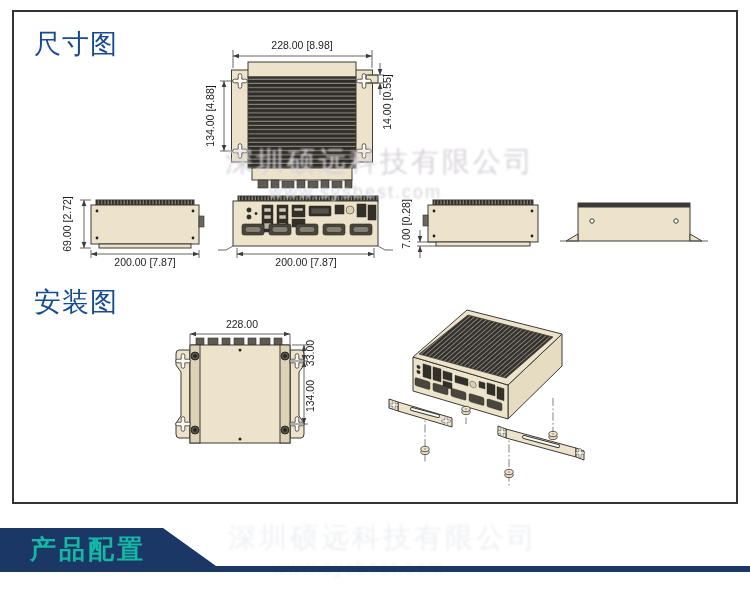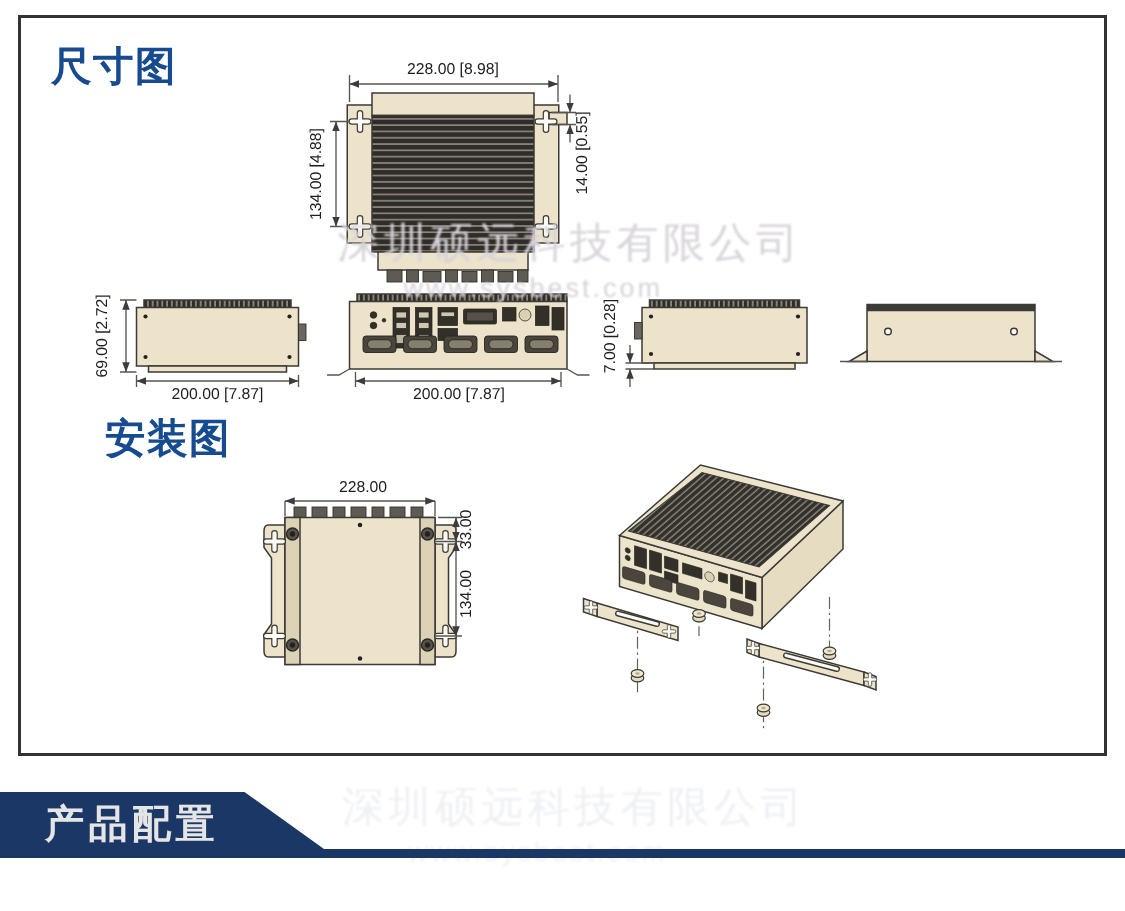--- a/index.html
+++ b/index.html
@@ -1,36 +1,36 @@
 <!DOCTYPE html>
 <html><head>
 <meta charset="utf-8">
 <style>
   html,body { margin:0; padding:0; background:#fff; }
   .page { position:relative; width:750px; height:607px; background:#fff;
           font-family:"Liberation Sans",sans-serif; overflow:hidden; }
   .main-box { position:absolute; left:12px; top:10px; width:726px; height:494px;
               border:2px solid #333; box-sizing:border-box; background:#fff; }
-  .sec-title { position:absolute; font-size:27px; font-weight:bold; color:#174b8f; letter-spacing:1px; }
+  .sec-title { position:absolute; font-size:27px; font-weight:normal; color:#174b8f; letter-spacing:1px; }
   .t1 { left:34px; top:26px; }
-  .t2 { left:34px; top:274px;margin-left:36px; }
+  .t2 { left:34px; top:284px; }
   .unit { position:absolute; left:520px; top:39px; width:208px; text-align:right;
           font-size:13.5px; color:#111; }
   svg.draw { position:absolute; left:0; top:0; }
   .dt { font-size:10.5px; fill:#1d1d1d; font-family:"Liberation Sans",sans-serif; }
   .dl { stroke:#57554f; stroke-width:0.9; fill:none; }
   .ol { stroke:#3b3a36; stroke-width:1; }
   .wm { position:absolute; color:#d7d3da; filter:blur(0.8px); pointer-events:none; }
   .wm .l1 { font-size:28px; letter-spacing:3px; white-space:nowrap; }
   .wm .l2 { font-size:18px; letter-spacing:2px; margin:1px 0 0 44px; white-space:nowrap; }
   .wm2 { color:#eef0f4; }
   .bar { position:absolute; left:0; top:528px; width:750px; height:44px; background:#1b3766;
          clip-path:polygon(0 0,163px 0,216px 38px,750px 38px,750px 44px,0 44px); }
   .bar span { position:absolute; left:30px; top:4px; font-size:26px; font-weight:bold;
-              color:#e5e5e5; letter-spacing:3px; }
+              color:#14b8a6; letter-spacing:3px; }
 </style>
 </head>
 <body>
 
 <div class="page">
 
   <div class="main-box"></div>
 
   <div class="sec-title t1">尺寸图</div>
 

